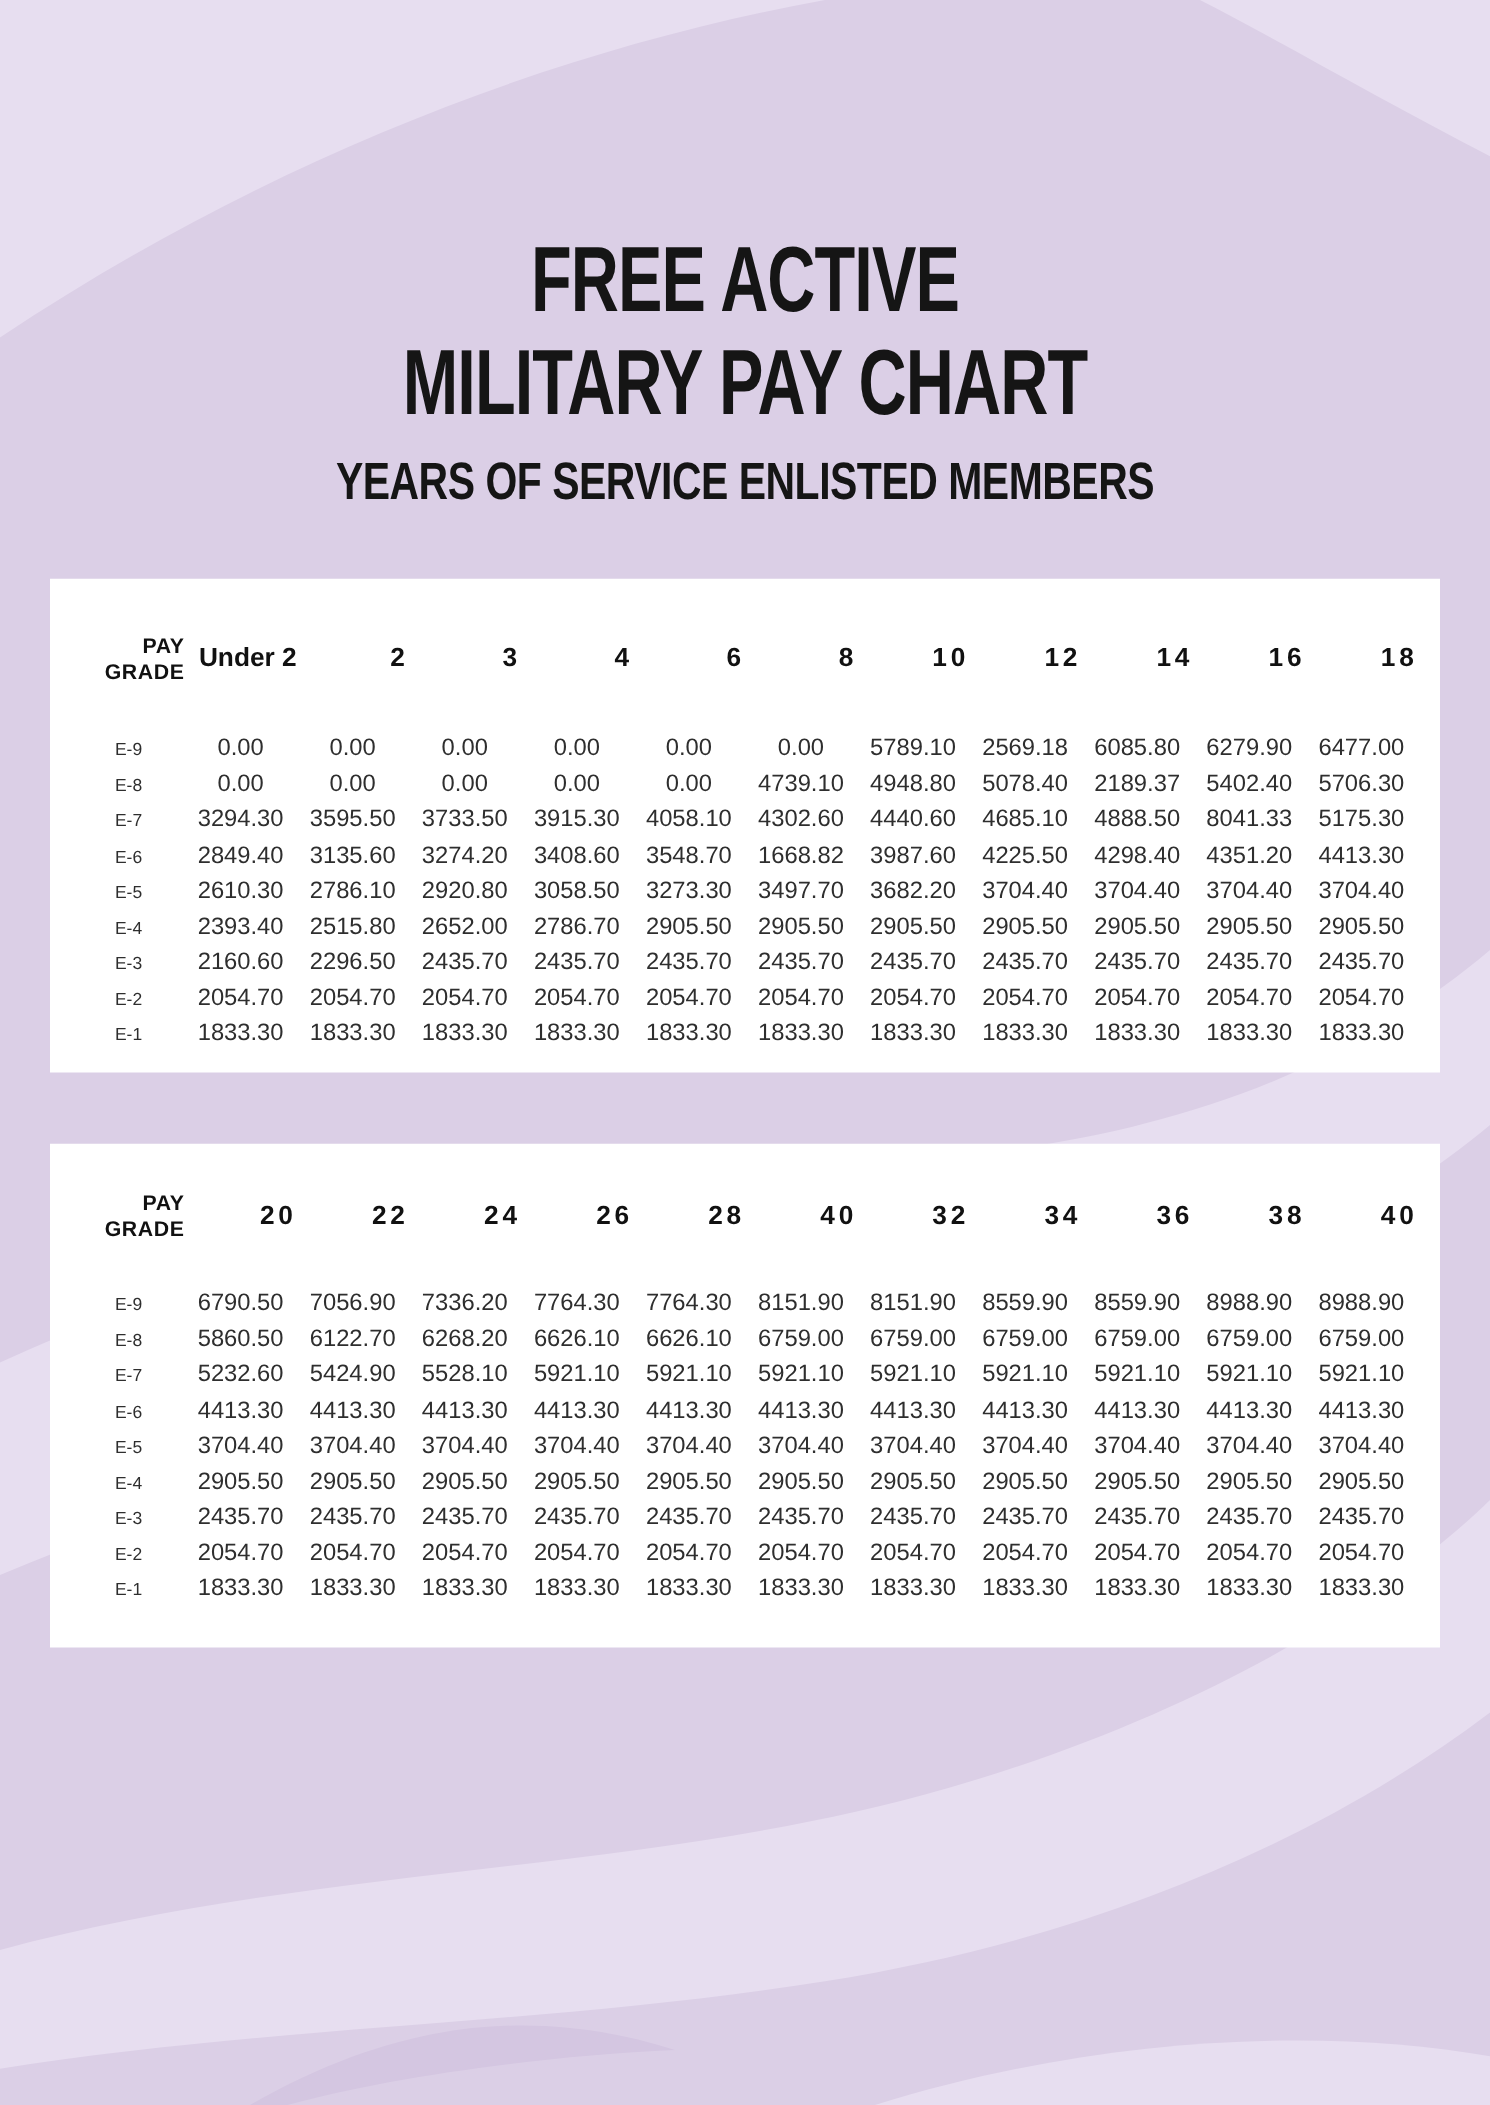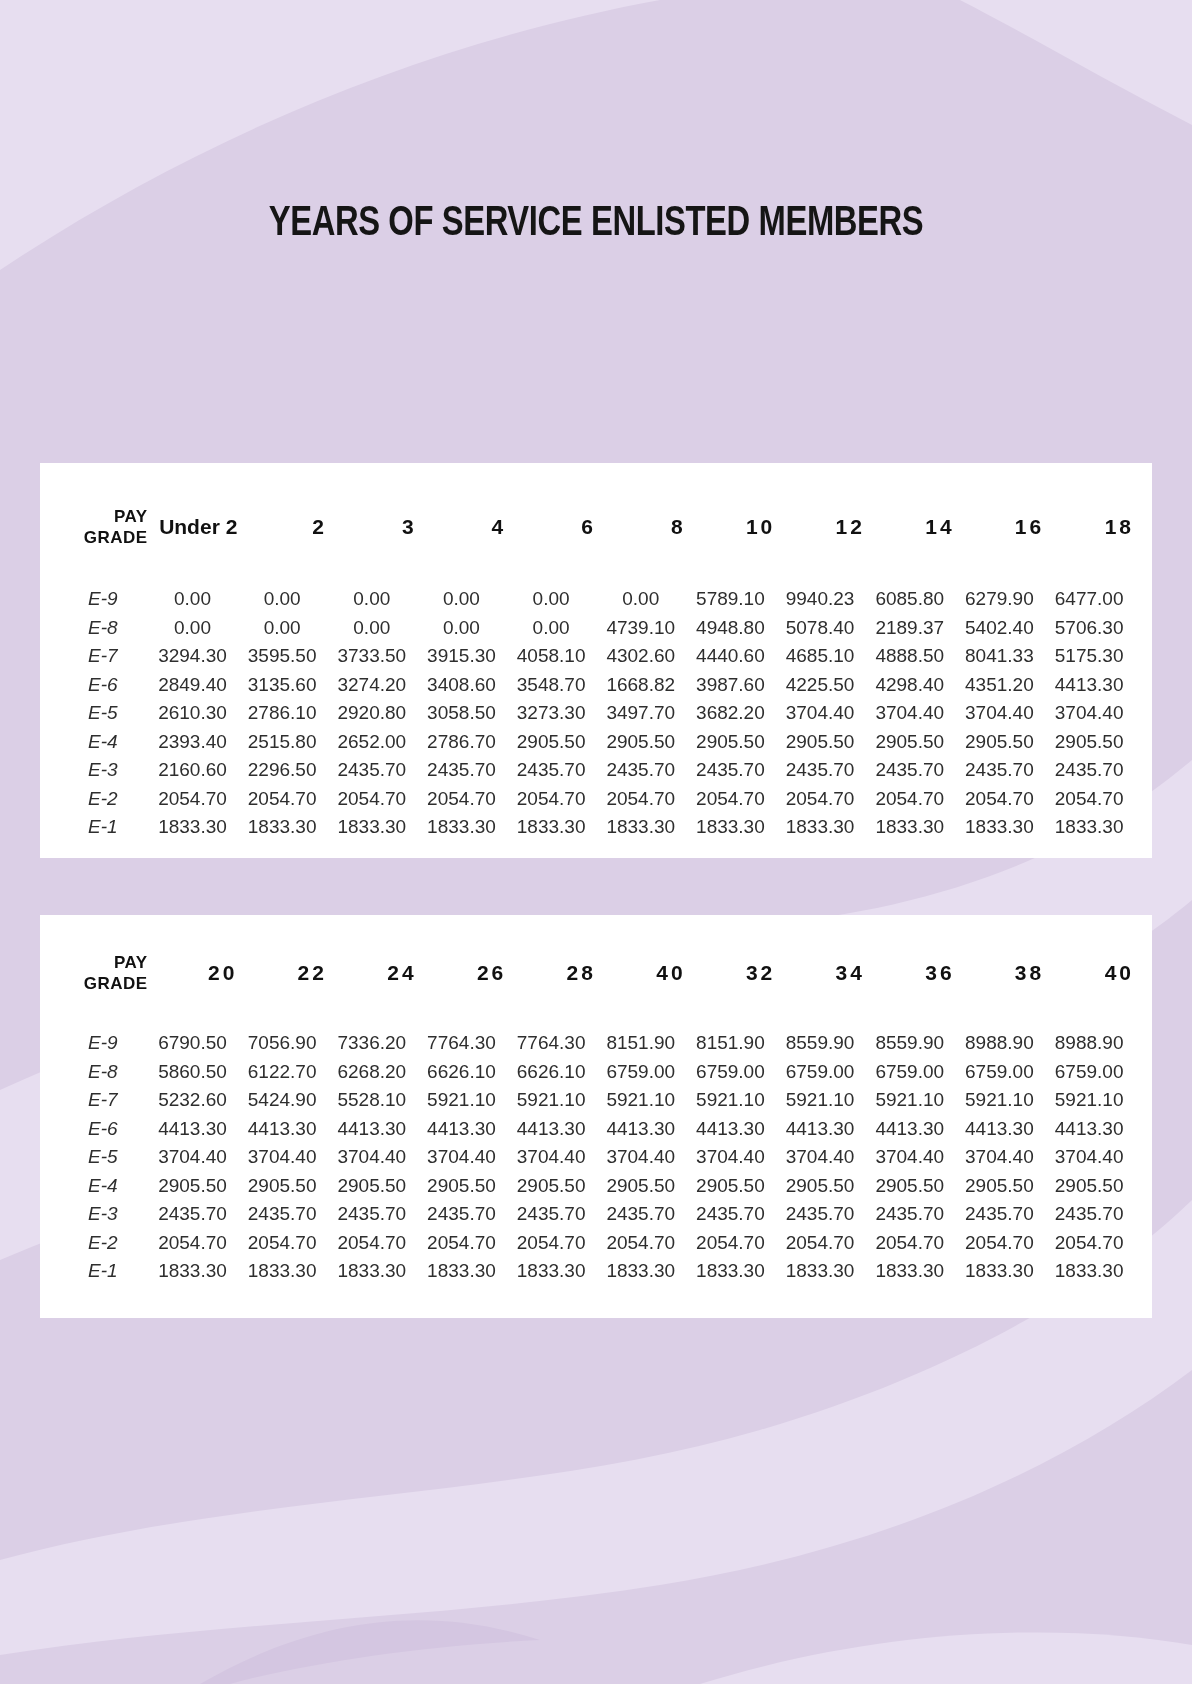--- a/index.html
+++ b/index.html
@@ -86,35 +86,39 @@
     color: #2e2e2e;
     font-size: 19px;
     text-align: center;
     vertical-align: middle;
     height: 28.5px;
     line-height: 28.5px;
     white-space: nowrap;
   }
   .card-1 .pay-table tbody tr:first-child td { padding-top: 22px; }
   .card-2 .pay-table tbody tr:first-child td { padding-top: 24px; }
-  .pay-table td.grade { font-size: 19px; font-style: italic; }
+  .pay-table td.grade { font-size: 14px; }
 </style>
 </head>
 <body>
 
 <svg class="bg-waves" viewBox="0 0 1192 1684" preserveAspectRatio="none" aria-hidden="true">
   <path class="w-light" d="M0,0 L660,0 C440,40 210,130 0,270 Z"></path>
   <path class="w-light" d="M960,0 L1192,0 L1192,125 C1105,80 1028,35 960,0 Z"></path>
   <path class="w-light" d="M1192,760 C1050,880 880,920 700,930 C480,942 240,980 0,1090 L0,1260 C260,1150 520,1110 780,1070 C1000,1036 1120,960 1192,900 Z"></path>
   <path class="w-light" d="M0,1560 C260,1490 520,1500 760,1430 C960,1372 1110,1280 1192,1200 L1192,1370 C1060,1470 880,1550 660,1585 C440,1620 220,1620 0,1655 Z"></path>
   <path class="w-light" d="M700,1684 C880,1628 1060,1622 1192,1645 L1192,1684 Z"></path>
   <path class="w-dark" d="M200,1684 C320,1615 430,1605 540,1640 C430,1645 310,1662 230,1684 Z"></path>
 </svg>
 
 <header class="title-block">
+  <h1>
+    <span class="title-line">FREE ACTIVE</span>
+    <span class="title-line">MILITARY PAY CHART</span>
+  </h1>
   <h2 class="subtitle">YEARS OF SERVICE ENLISTED MEMBERS</h2>
 </header>
 
 <section class="card card-1">
   <table class="pay-table">
       <thead>
         <tr>
           <th class="grade-head">PAY
 GRADE</th>
           <th>Under 2</th>
@@ -133,21 +137,21 @@
       <tbody>
         <tr>
           <td class="grade">E-9</td>
           <td>0.00</td>
           <td>0.00</td>
           <td>0.00</td>
           <td>0.00</td>
           <td>0.00</td>
           <td>0.00</td>
           <td>5789.10</td>
-          <td>9940.23</td>
+          <td>2569.18</td>
           <td>6085.80</td>
           <td>6279.90</td>
           <td>6477.00</td>
         </tr>
         <tr>
           <td class="grade">E-8</td>
           <td>0.00</td>
           <td>0.00</td>
           <td>0.00</td>
           <td>0.00</td>

